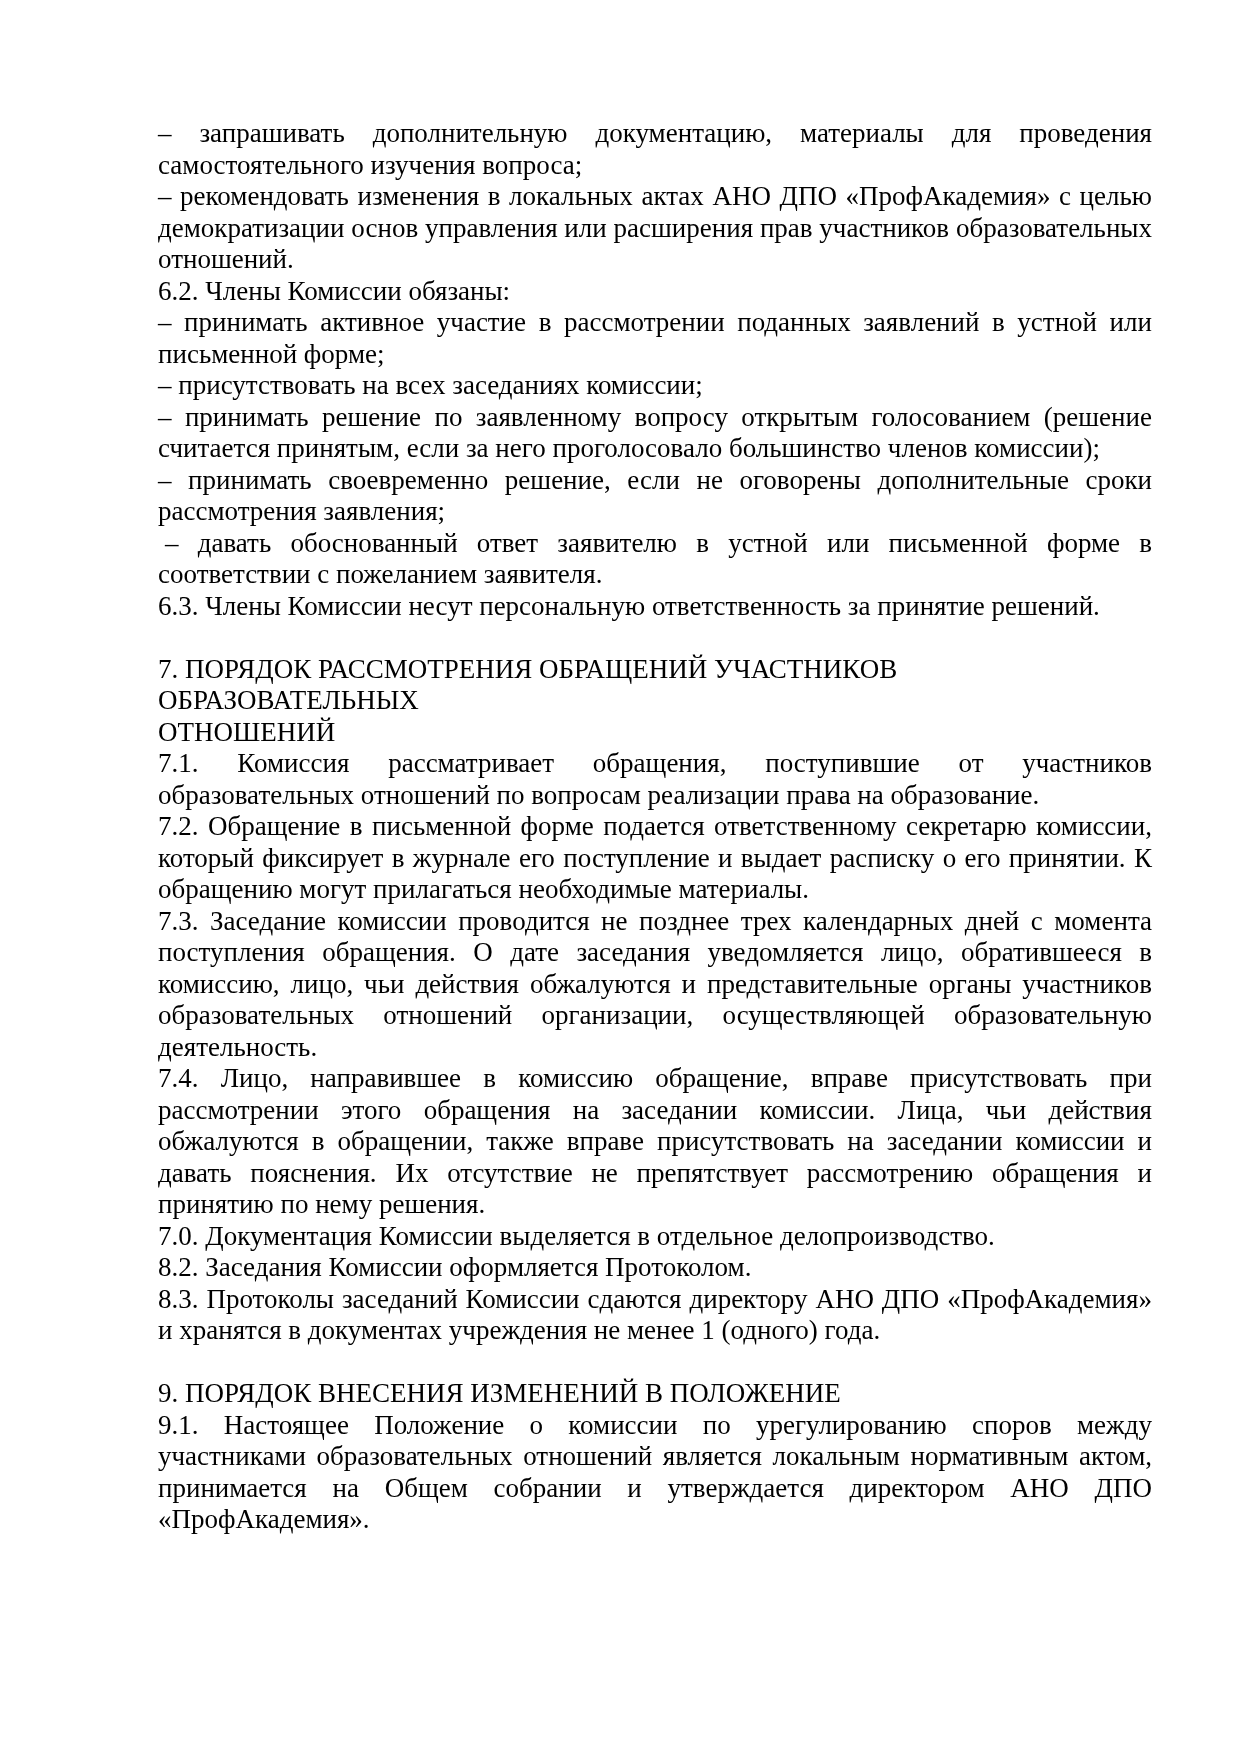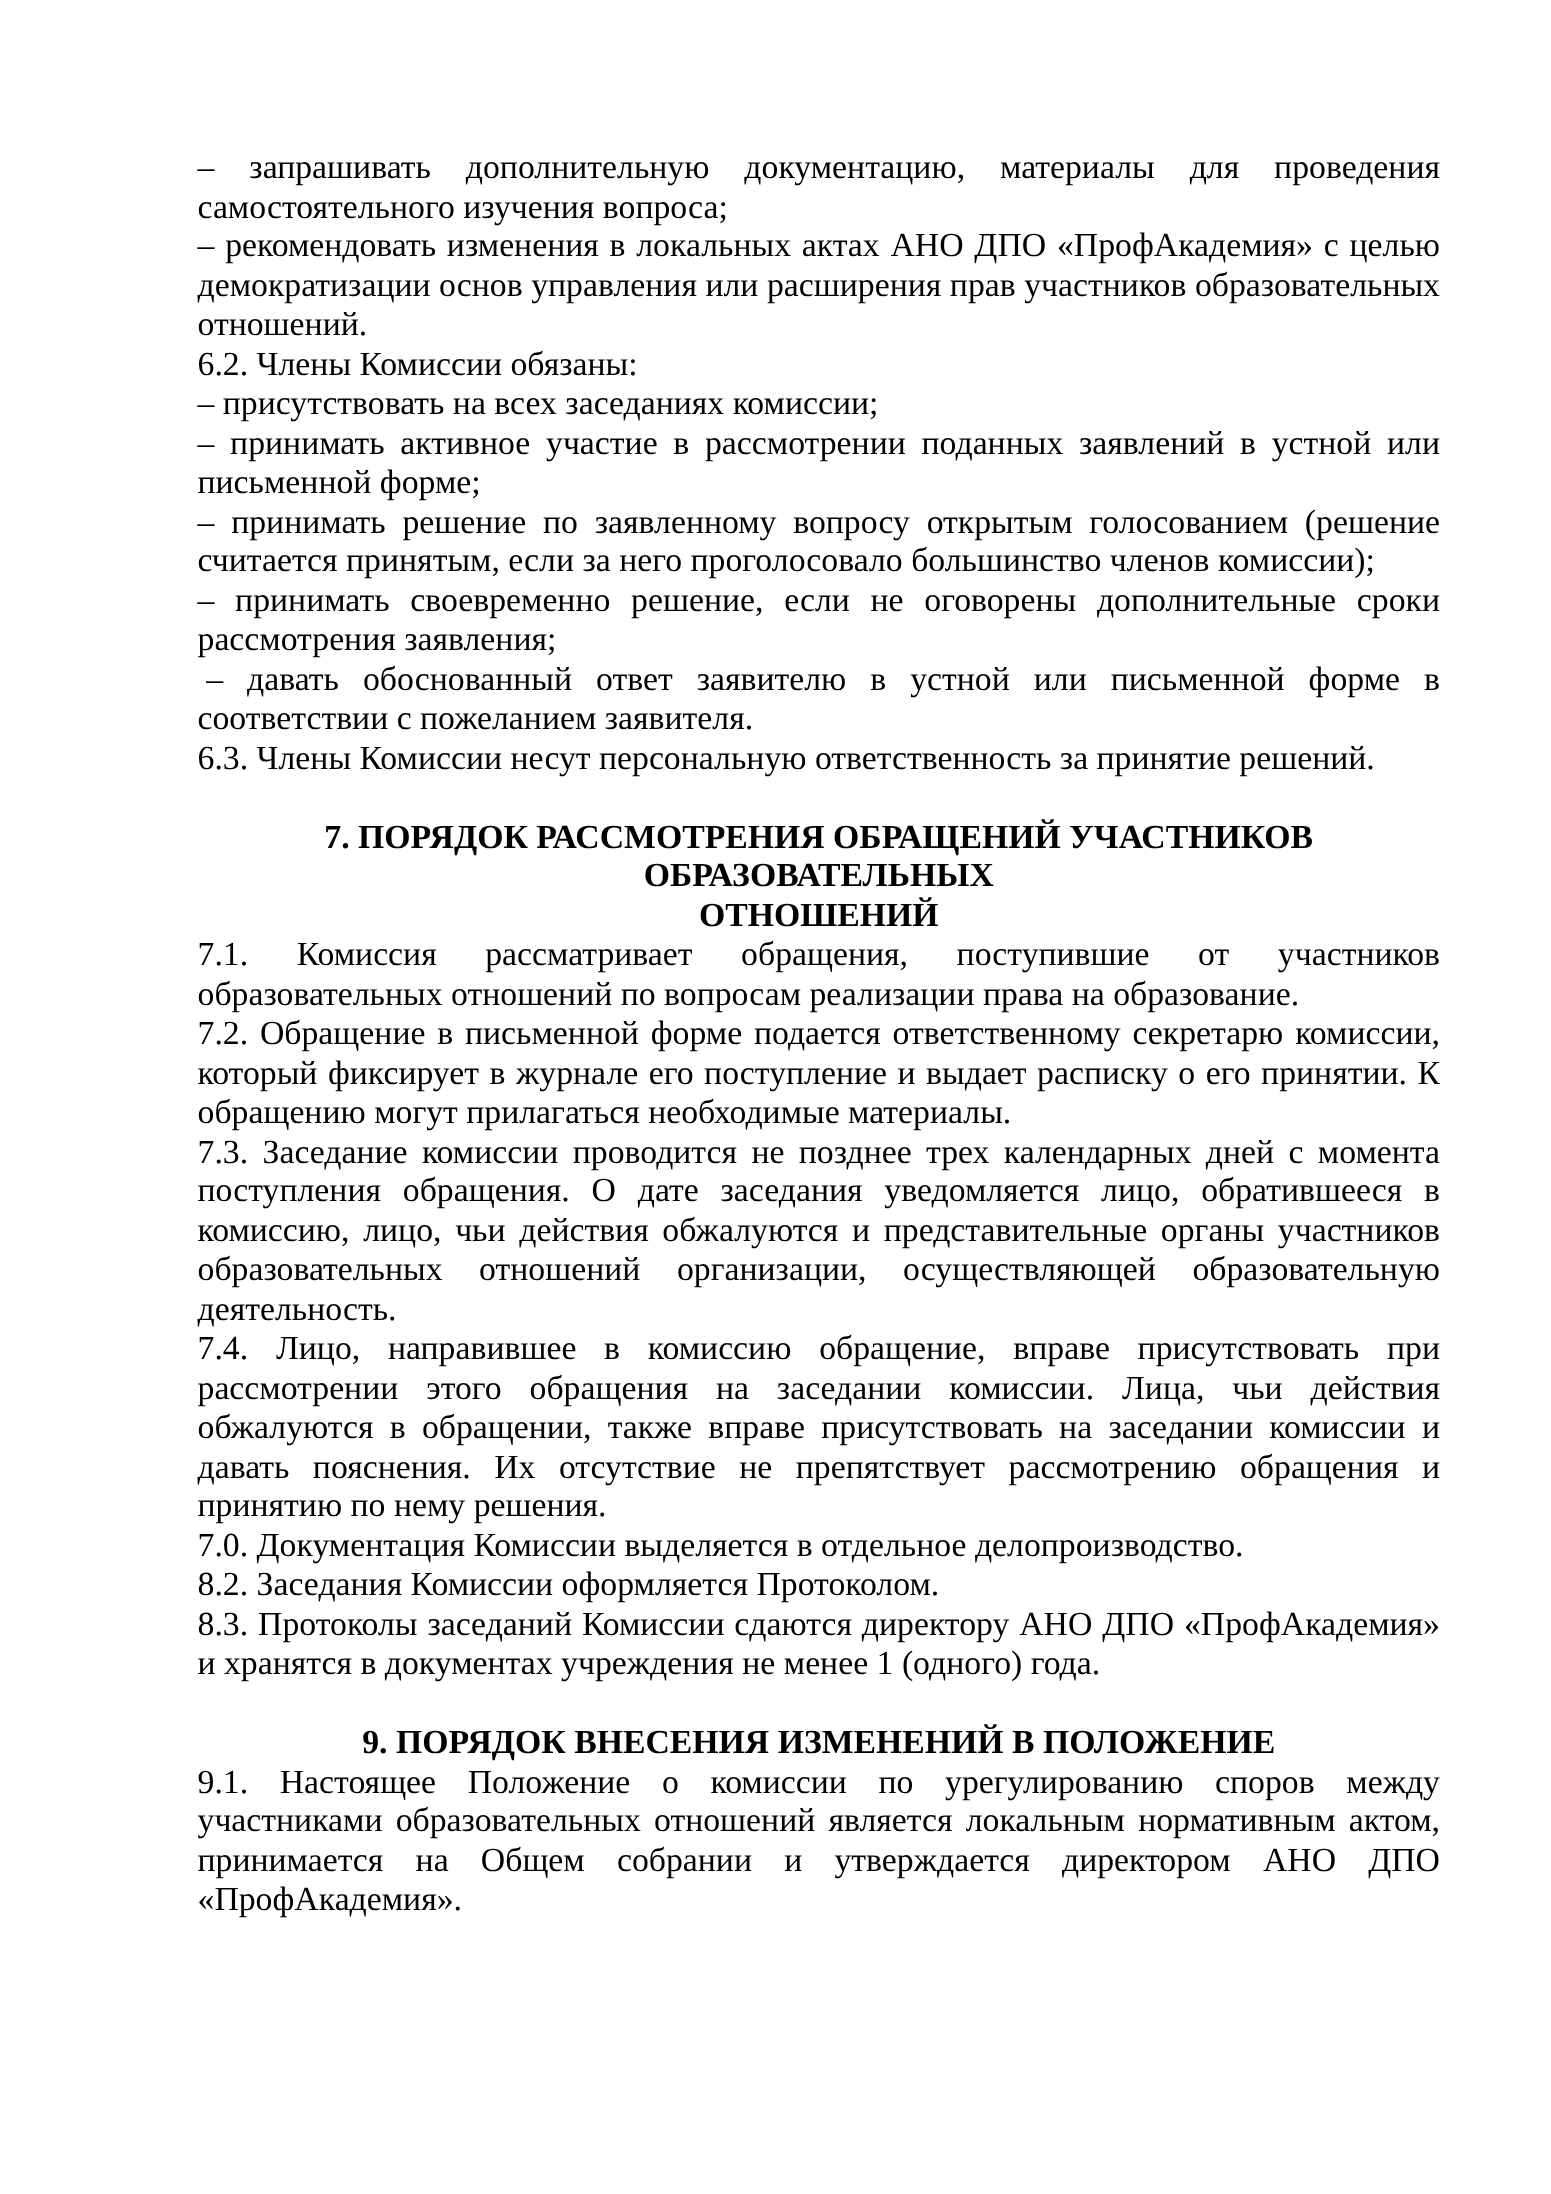--- a/index.html
+++ b/index.html
@@ -27,37 +27,37 @@
     text-align: justify;
     text-justify: inter-word;
   }
   .para-indent-sm {
     text-indent: 7px;
   }
   .heading {
     margin: 31.5px 0 0 0;
     padding: 0;
     font-size: inherit;
-    font-weight: bold;
+    font-weight: normal;
     line-height: inherit;
-    text-align: center;
+    text-align: left;
   }
 </style>
 </head>
 <body>
 
 <div class="page">
 
   <p class="para">– запрашивать дополнительную документацию, материалы для проведения самостоятельного изучения вопроса;</p>
   <p class="para">– рекомендовать изменения в локальных актах АНО ДПО «ПрофАкадемия» с целью демократизации основ управления или расширения прав участников образовательных отношений.</p>
 
   <p class="para">6.2. Члены Комиссии обязаны:</p>
 
+  <p class="para">– принимать активное участие в рассмотрении поданных заявлений в устной или письменной форме;</p>
   <p class="para">– присутствовать на всех заседаниях комиссии;</p>
-  <p class="para">– принимать активное участие в рассмотрении поданных заявлений в устной или письменной форме;</p>
   <p class="para">– принимать решение по заявленному вопросу открытым голосованием (решение считается принятым, если за него проголосовало большинство членов комиссии);</p>
   <p class="para">– принимать своевременно решение, если не оговорены дополнительные сроки рассмотрения заявления;</p>
   <p class="para para-indent-sm"> – давать обоснованный ответ заявителю в устной или письменной форме в соответствии с пожеланием заявителя.</p>
 
   <p class="para">6.3. Члены Комиссии несут персональную ответственность за принятие решений.</p>
 
   <h2 class="heading"><span>7. ПОРЯДОК РАССМОТРЕНИЯ ОБРАЩЕНИЙ УЧАСТНИКОВ ОБРАЗОВАТЕЛЬНЫХ</span><br><span>ОТНОШЕНИЙ</span></h2>
 
   <p class="para">7.1. Комиссия рассматривает обращения, поступившие от участников образовательных отношений по вопросам реализации права на образование.</p>
   <p class="para">7.2. Обращение в письменной форме подается ответственному секретарю комиссии, который фиксирует в журнале его поступление и выдает расписку о его принятии. К обращению могут прилагаться необходимые материалы.</p>

